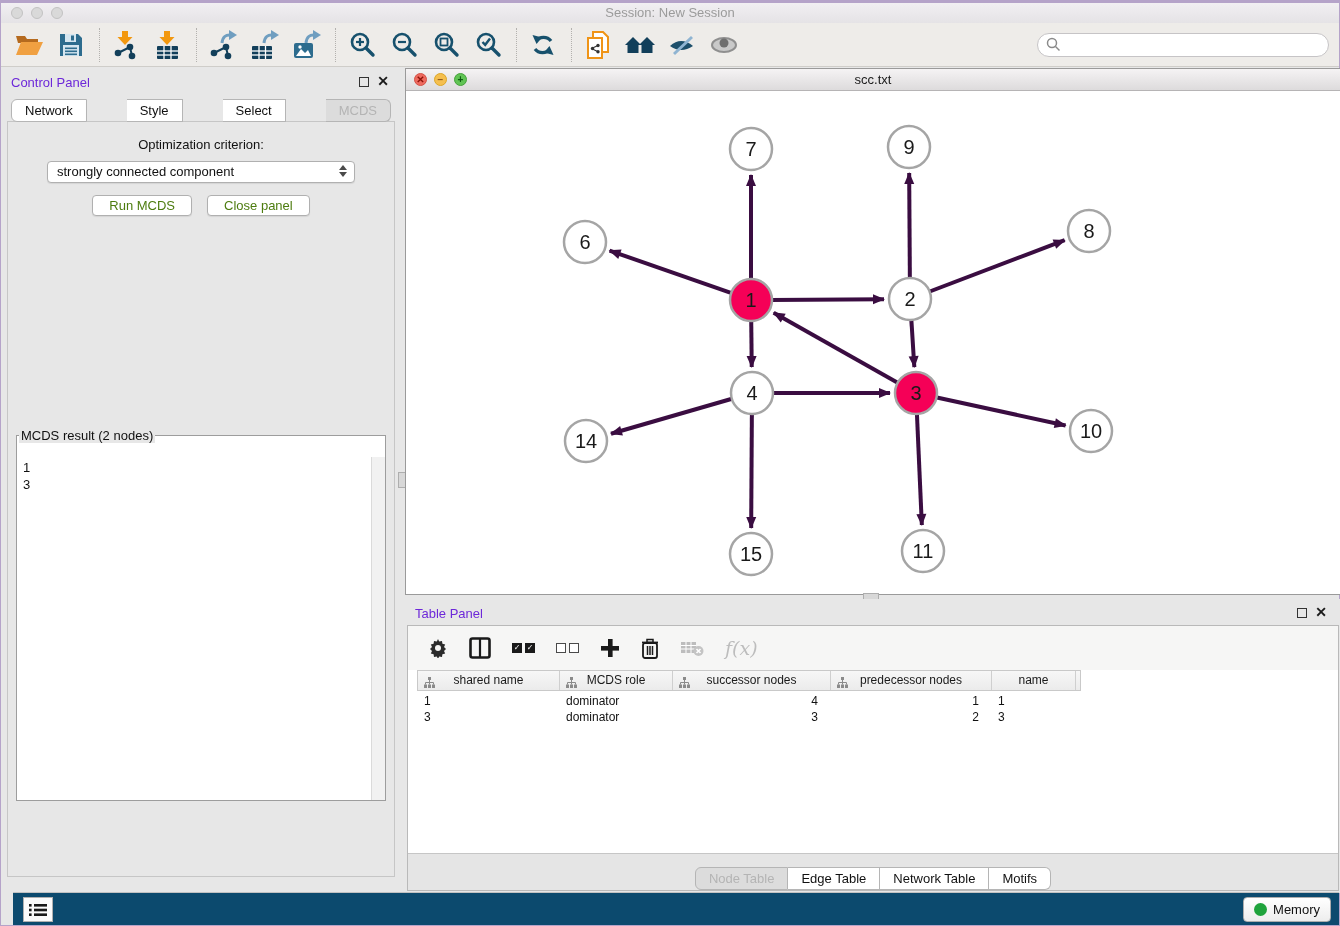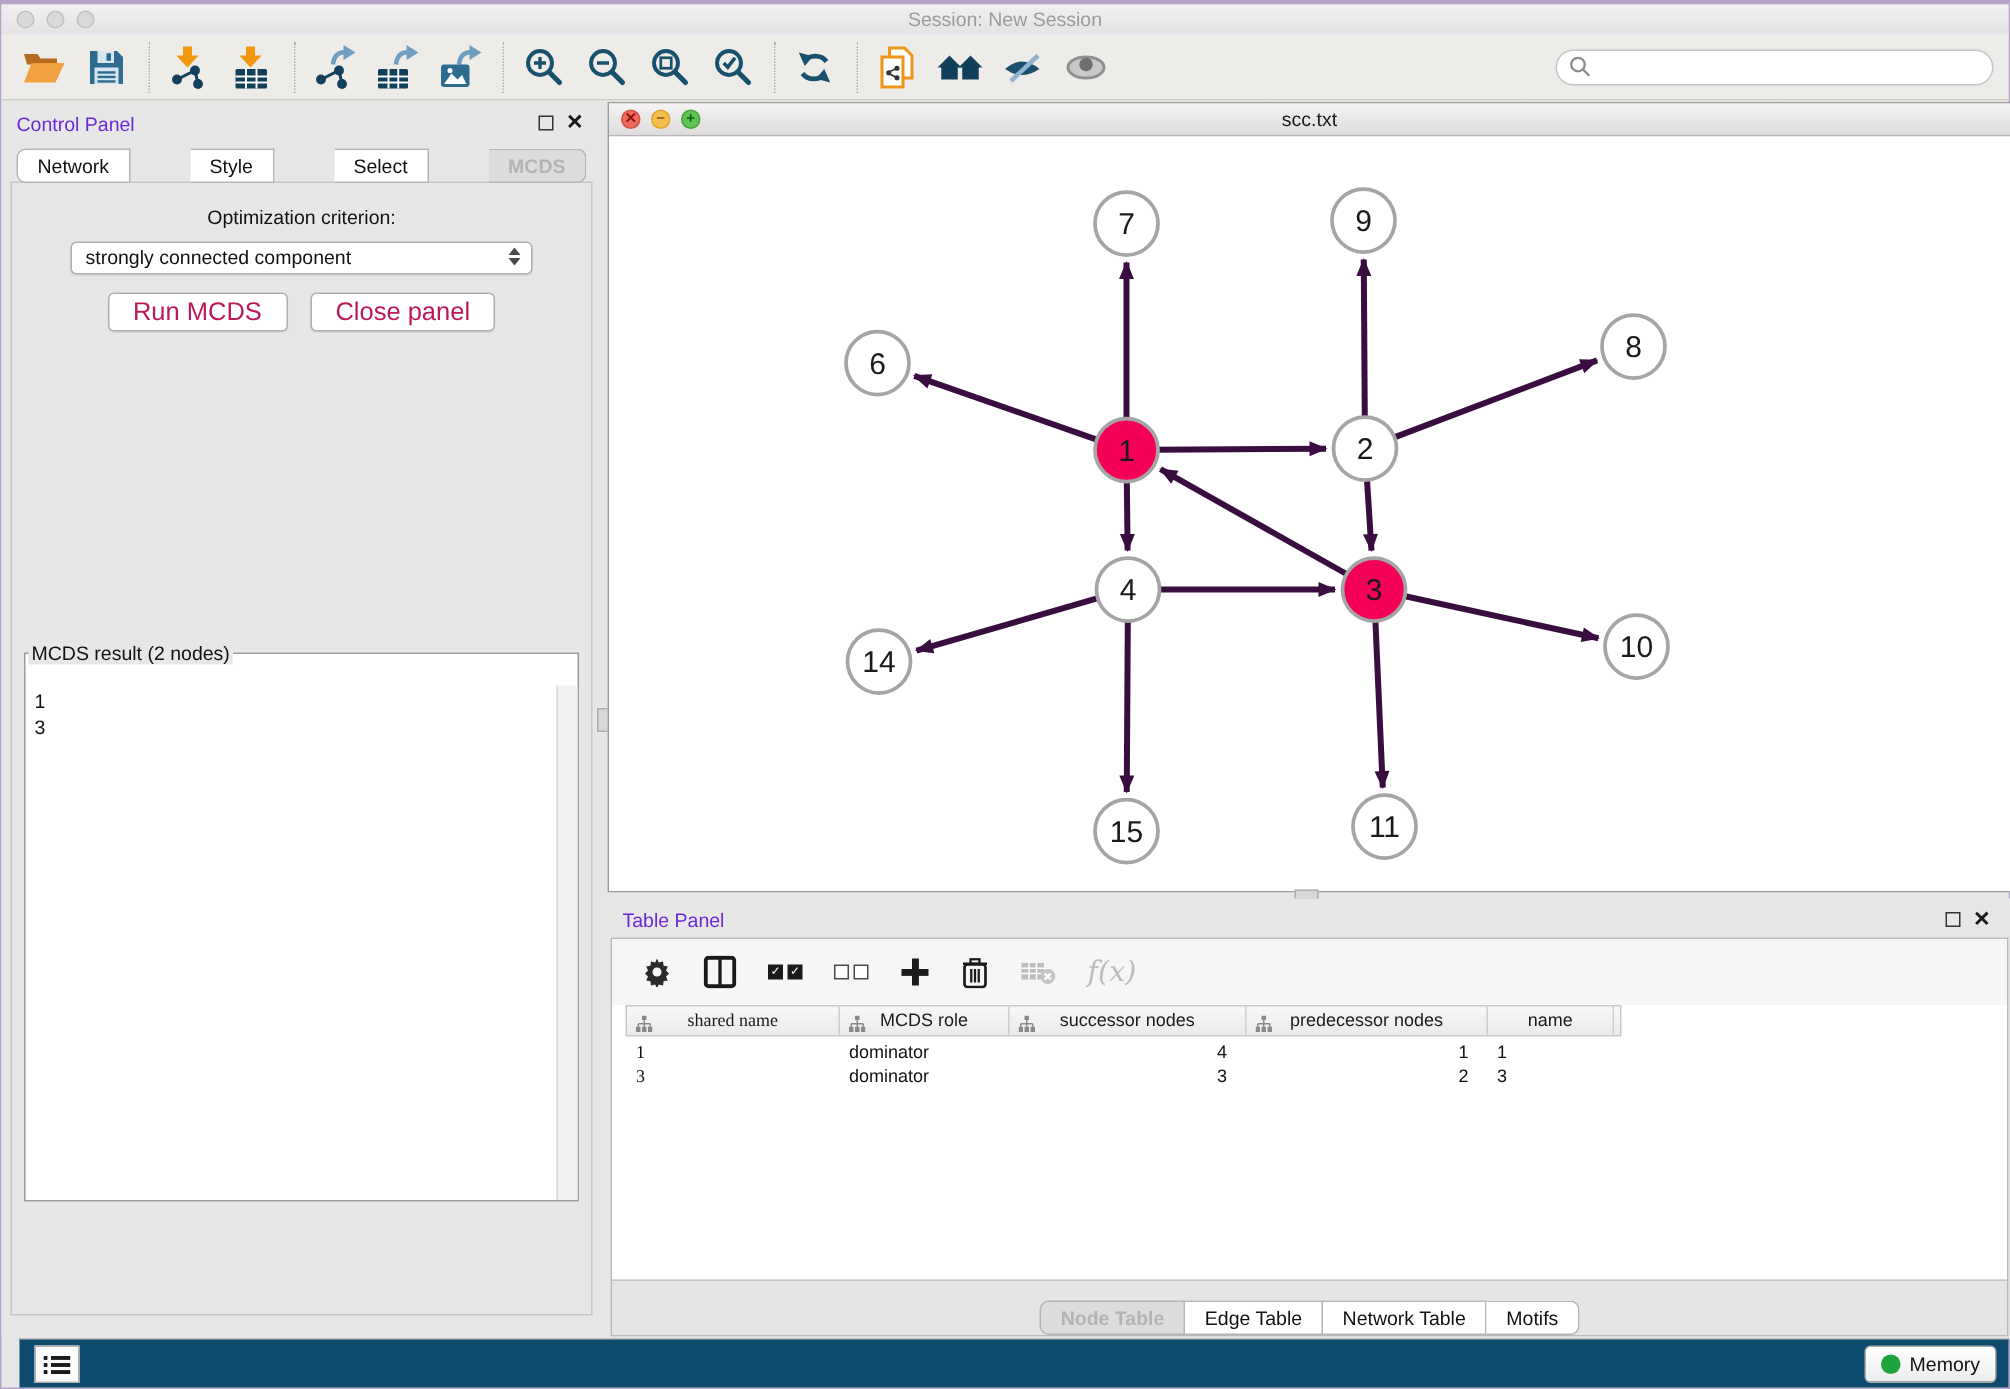--- a/index.html
+++ b/index.html
@@ -26,32 +26,32 @@
   .panel-head .ptitle { position:absolute; left:10px; top:7px; font-size:13px; color:#6d28d9; }
   .float-btn { position:absolute; top:9px; width:10px; height:10px; border:1.5px solid #333; background:transparent; }
   .close-btn { position:absolute; top:6px; font-size:14px; font-weight:bold; color:#1a1a1a; line-height:14px; }
   #control-panel .float-btn { right:32px; }
   #control-panel .close-btn { right:12px; }
 
   .seg { display:flex; }
   .seg-item { background:#fff; border:1px solid #b5b5b5; border-left:none; padding:3px 13px; font-size:13px; color:#111; white-space:nowrap; }
   .seg-item:first-child { border-left:1px solid #b5b5b5; border-radius:6px 0 0 6px; }
   .seg-item:last-child { border-radius:0 6px 6px 0; }
-  .seg-item.seg-active { background:#dcdcdc; color:#b4b4b4;font-weight:bold; }
+  .seg-item.seg-active { background:#dcdcdc; color:#b4b4b4; }
 
   #cp-tabbar { position:absolute; top:31px; left:50%; transform:translateX(-50%); z-index:2;gap:40px; }
   #cp-box { position:absolute; left:6px; right:6px; top:53px; bottom:15px; border:1px solid #c6c6c6; background:#e7e7e7; }
   .opt-label { margin-top:15px; text-align:center; font-size:13px; color:#111; }
   .cp-select { margin:9px auto 0; width:308px; height:22px; background:#fff; border:1px solid #b0b0b0; border-radius:4px; position:relative; font-size:13px; line-height:20px; padding-left:9px; color:#111; box-shadow:0 1px 1px rgba(0,0,0,.08); }
   .cp-select .spin { position:absolute; right:7px; top:3px; display:flex; flex-direction:column; gap:2px; }
   .cp-select .spin i { width:0; height:0; border-left:4px solid transparent; border-right:4px solid transparent; display:block; }
   .cp-select .spin .up { border-bottom:5px solid #4a4a4a; }
   .cp-select .spin .dn { border-top:5px solid #4a4a4a; }
   .btn-row { display:flex; justify-content:center; gap:15px; margin-top:12px; }
-  .btn { background:#fff; border:1px solid #b0b0b0; border-radius:4px; font-size:17px; color:#be185d; padding:2px 16px; box-shadow:0 1px 1px rgba(0,0,0,.08); }
+  .btn { background:#fff; border:1px solid #b0b0b0; border-radius:4px; font-size:13px; color:#4d7c0f; padding:2px 16px; box-shadow:0 1px 1px rgba(0,0,0,.08); }
 
   .result-fieldset { position:absolute; left:8px; right:8px; top:306px; height:373px; border:1px solid #9d9d9d; background:#fff; }
   .result-fieldset legend { font-size:13px; color:#111; background:#e7e7e7; padding:0 2px; margin-left:2px; }
   .result-text { position:absolute; left:0; top:14px; bottom:0; right:14px; padding:2px 6px; font-size:13px; line-height:17px; color:#111; white-space:pre; overflow:hidden; }
   .result-scroll { position:absolute; right:0; top:14px; bottom:0; width:14px; background:#f1f1f1; border-left:1px solid #dadada; }
 
   
   #splitter-v { position:absolute; left:400px; top:65px; width:4px; bottom:33px; background:#e7e7e7; }
   #splitter-v .handle { position:absolute; left:-3px; top:404px; width:9px; height:16px; background:#d8d8d8; border:1px solid #aeaeae; }
   #splitter-h { position:absolute; left:404px; top:592px; right:0; height:4px; background:#e7e7e7; }
@@ -81,21 +81,21 @@
   .cb + .cb { margin-left:3px; }
   .fx { font-family:"DejaVu Serif", serif; font-style:italic; font-size:19px; color:#bdbdbd;text-align:right; }
 
   #node-table { margin-left:9px; width:664px; }
   .thead { display:flex; height:21px; background:linear-gradient(#f7f7f7,#ebebeb); border:1px solid #c9c9c9; }
   .th { position:relative; border-right:1px solid #cfcfcf; font-size:12px; line-height:19px; color:#1a1a1a; text-align:center; }
   .th:last-child { border-right:1px solid #cfcfcf; }
   .th .fork { position:absolute; left:6px; top:4px; }
   .tr { display:flex; height:16px; }
   .td { font-size:12px; line-height:16px; color:#111; padding:0 7px; overflow:hidden; white-space:nowrap; }
-  .th:nth-child(1), .td:nth-child(1) { width:142px;font-family:Liberation Serif, serif; }
+  .th:nth-child(1), .td:nth-child(1) { width:142px; }
   .th:nth-child(2), .td:nth-child(2) { width:113px; }
   .th:nth-child(3), .td:nth-child(3) { width:158px; }
   .th:nth-child(4), .td:nth-child(4) { width:161px; }
   .th:nth-child(5), .td:nth-child(5) { width:84px; }
   .td.left { text-align:left; } .td.right { text-align:right; padding-right:12px; }
   .tbody { padding-top:2px; }
 
   #tp-bottom { position:absolute; left:0; right:0; bottom:0; height:37px; background:#e5e5e5; border-top:1px solid #c6c6c6; display:flex; align-items:flex-end; justify-content:center; }
 
   

